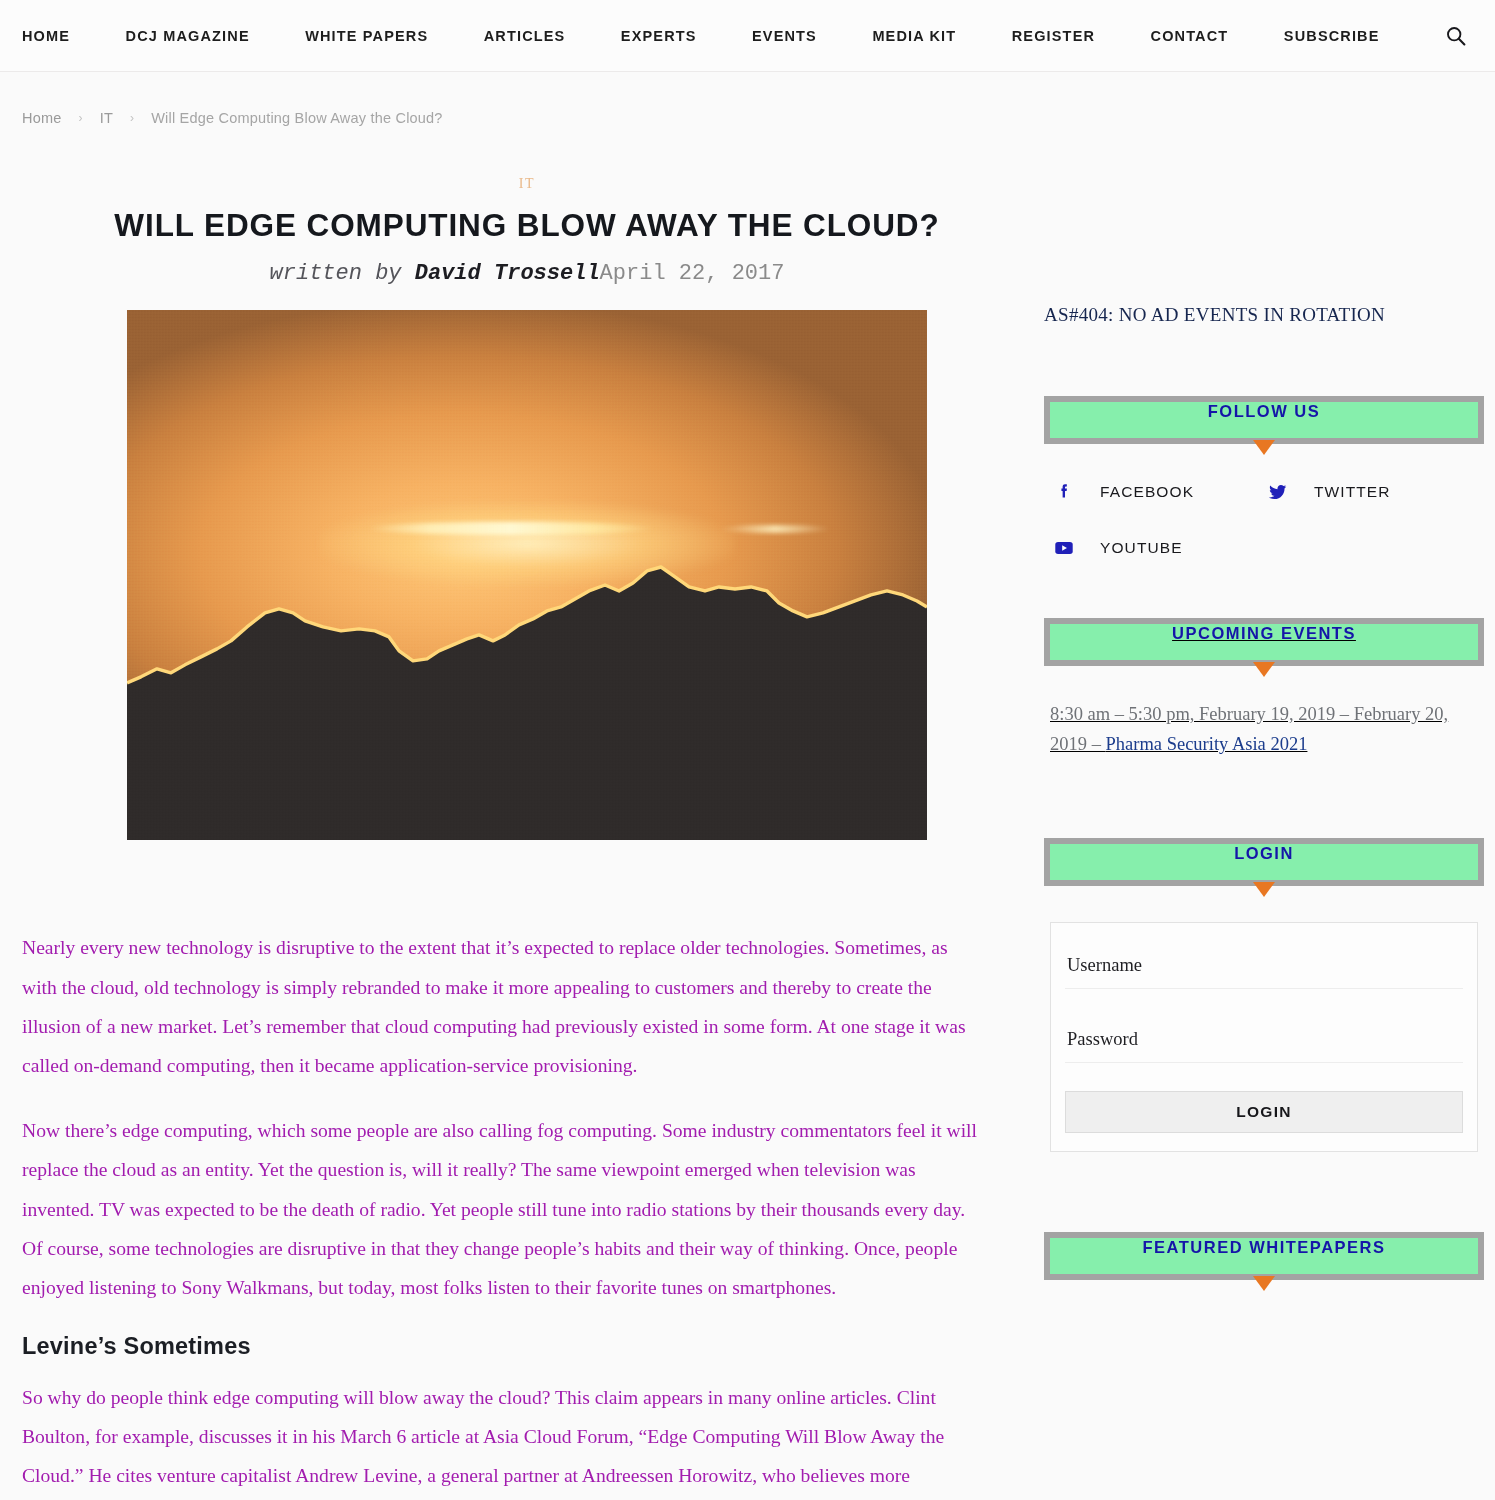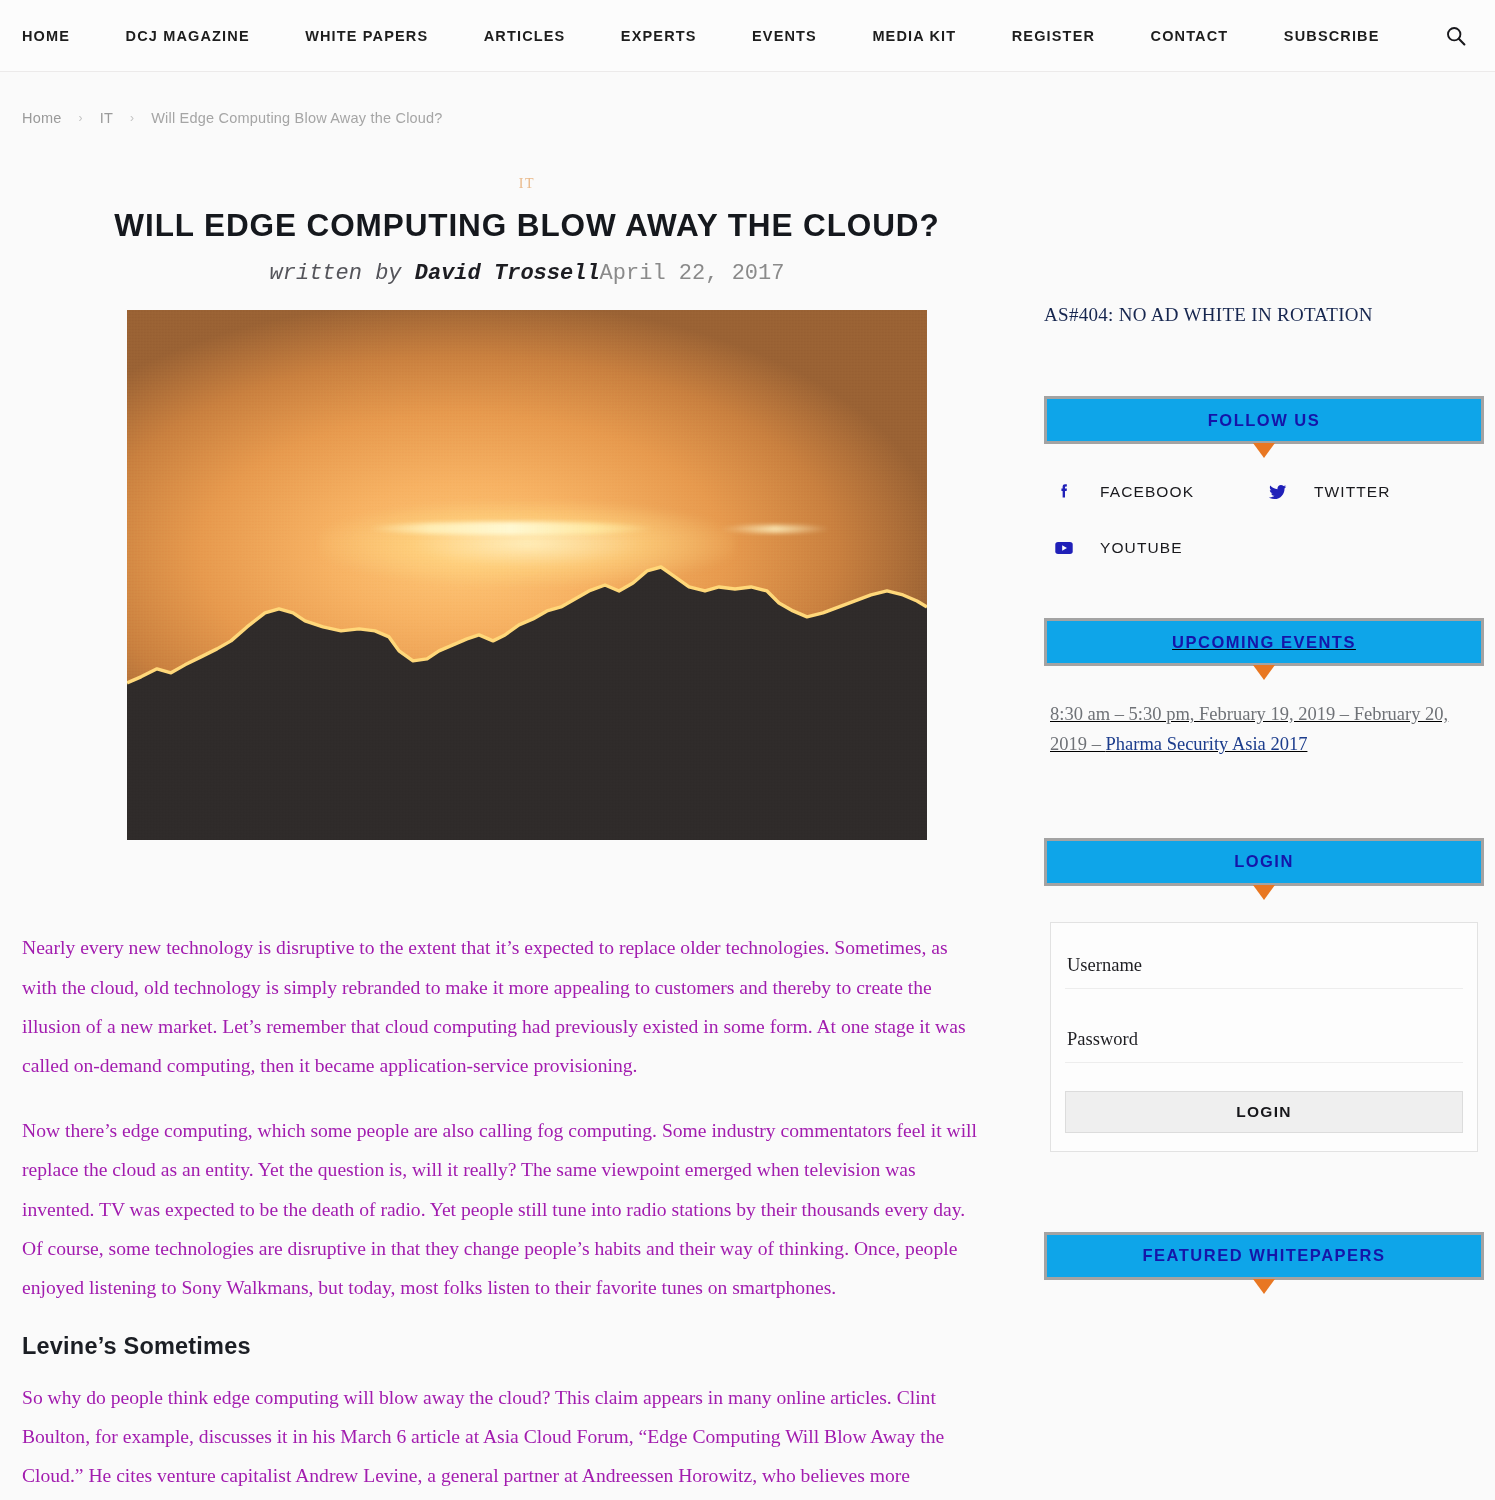--- a/index.html
+++ b/index.html
@@ -180,25 +180,24 @@
     font-family: "Liberation Serif", serif;
     font-size: 19px;
     color: #16264f;
     letter-spacing: 0.3px;
     margin-bottom: 70px;
     cursor: pointer;
   }
   .widget { margin-bottom: 34px; }
   .widget-head {
     position: relative;
-    border: 3px solid #a3a3a3;
-    background: #0ea5e9;
+    border: 6px solid #a3a3a3;
+    background: #86efac;
     height: 48px;
     display: flex;
-    align-items: center;
     justify-content: center;
   }
   .widget-head span {
     font-size: 16.5px;
     font-weight: bold;
     letter-spacing: 1.5px;
     color: #1515a8;
     text-transform: uppercase;
   }
   .widget-head::after {
@@ -354,21 +353,21 @@
       <p>Nearly every new technology is disruptive to the extent that it’s expected to replace older technologies. Sometimes, as with the cloud, old technology is simply rebranded to make it more appealing to customers and thereby to create the illusion of a new market. Let’s remember that cloud computing had previously existed in some form. At one stage it was called on-demand computing, then it became application-service provisioning.</p>
       <p>Now there’s edge computing, which some people are also calling fog computing. Some industry commentators feel it will replace the cloud as an entity. Yet the question is, will it really? The same viewpoint emerged when television was invented. TV was expected to be the death of radio. Yet people still tune into radio stations by their thousands every day. Of course, some technologies are disruptive in that they change people’s habits and their way of thinking. Once, people enjoyed listening to Sony Walkmans, but today, most folks listen to their favorite tunes on smartphones.</p>
       <h2>Levine’s Sometimes</h2>
       <p>So why do people think edge computing will blow away the cloud? This claim appears in many online articles. Clint Boulton, for example, discusses it in his March 6 article at Asia Cloud Forum, “Edge Computing Will Blow Away the Cloud.” He cites venture capitalist Andrew Levine, a general partner at Andreessen Horowitz, who believes more computational and data-processing resources will move toward “edge devices” (such as driverless cars and drones), which make up at least part of the</p>
     </div>
 
   </div>
 
   <div class="side-col">
 
-    <div class="ad-slot">AS#404: NO AD WHITE IN ROTATION</div>
+    <div class="ad-slot">AS#404: NO AD EVENTS IN ROTATION</div>
 
     <div class="widget">
       <div class="widget-head">
         <span>FOLLOW US</span>
       </div>
       <div class="widget-body">
         <div class="social-grid">
           <div class="social-item">
             <span class="social-ico">
               <svg width="22" height="22" viewBox="0 0 24 24">
@@ -397,21 +396,21 @@
         </div>
       </div>
     </div>
 
     <div class="widget" style="margin-top:56px;text-decoration:underline;">
       <div class="widget-head">
         <span>UPCOMING EVENTS</span>
       </div>
       <div class="widget-body">
         <div class="event-line">
-          <span>8:30 am – 5:30 pm, February 19, 2019 – February 20, 2019 – </span><a>Pharma Security Asia 2017</a>
+          <span>8:30 am – 5:30 pm, February 19, 2019 – February 20, 2019 – </span><a>Pharma Security Asia 2021</a>
         </div>
       </div>
     </div>
 
     <div class="widget" style="margin-top:78px;">
       <div class="widget-head">
         <span>LOGIN</span>
       </div>
       <div class="widget-body" style="padding-top:36px;">
         <div class="login-box">

